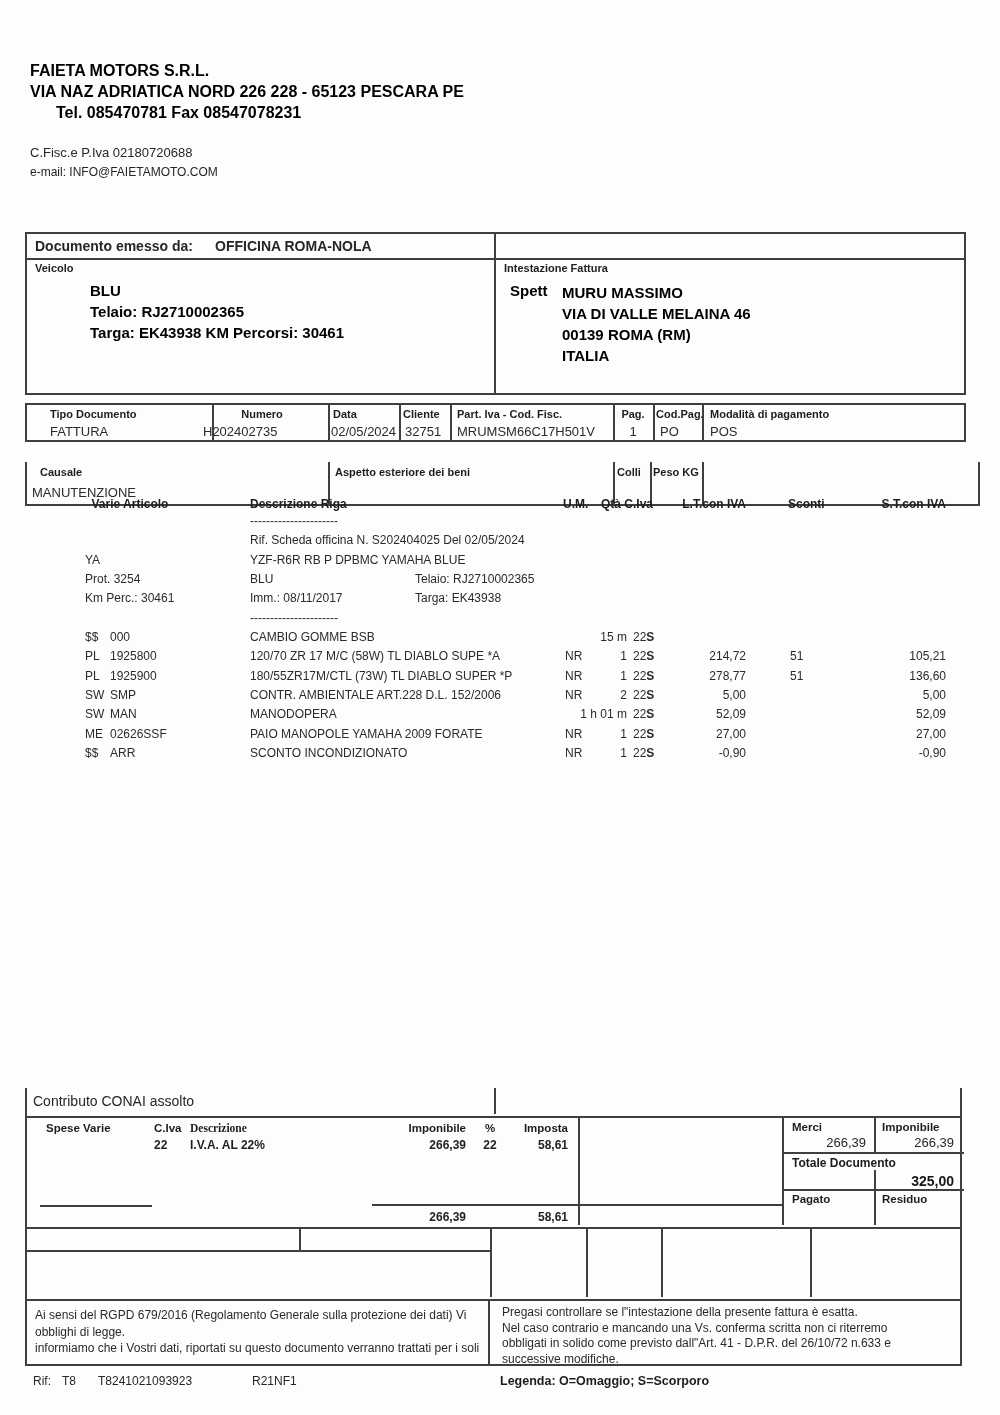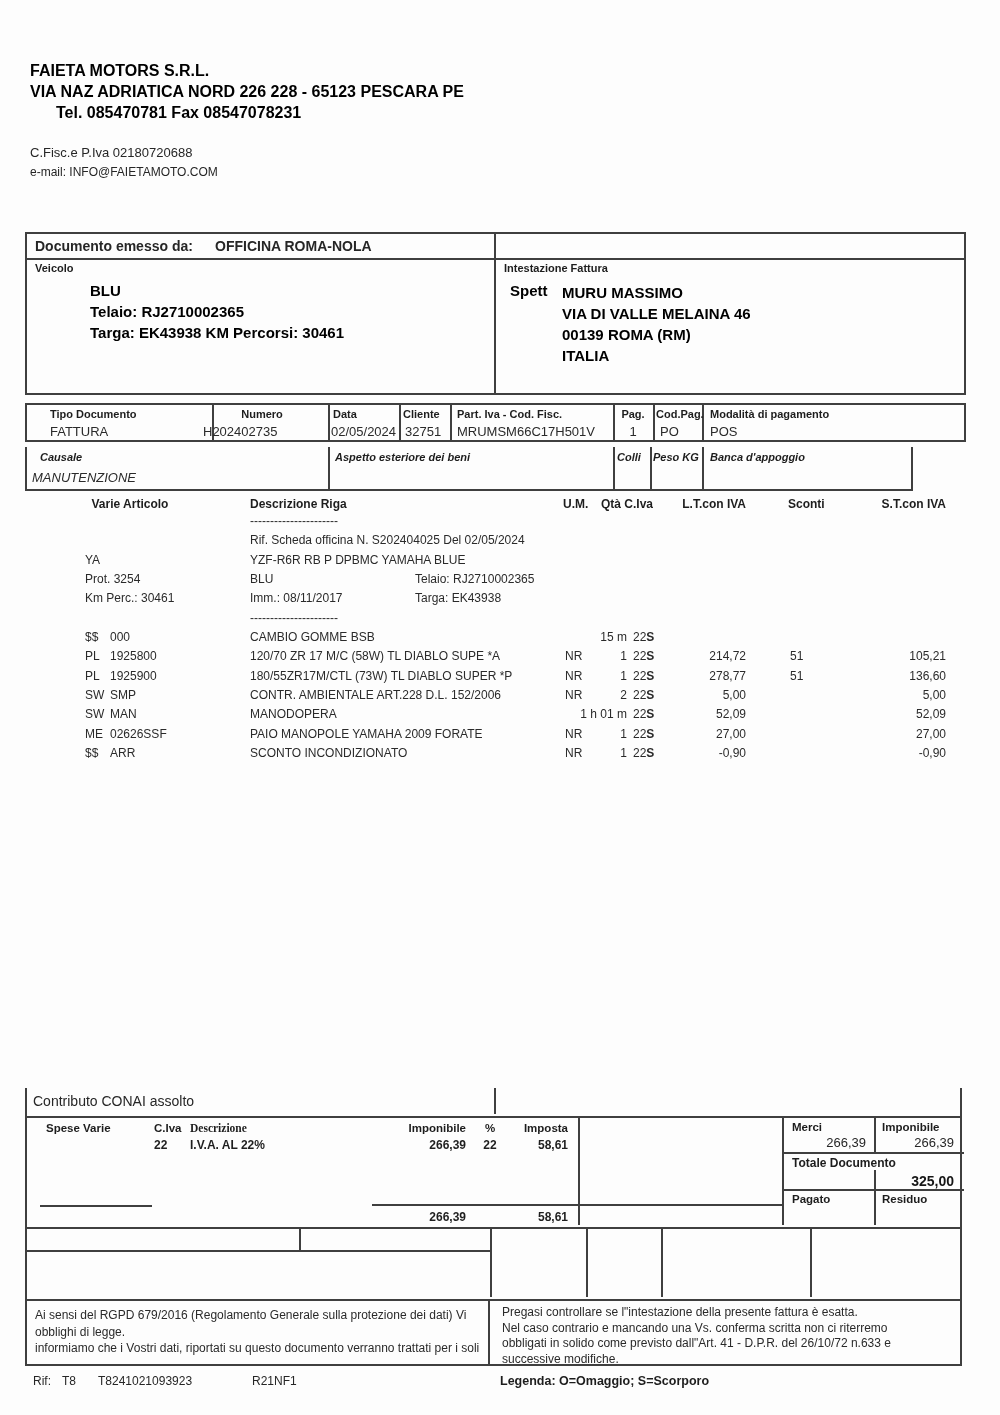--- a/index.html
+++ b/index.html
@@ -88,36 +88,33 @@
     <div class="cell" style="left:626px;width:49px;">
       <span class="lbl" style="left:3px;top:3px;">Cod.Pag.</span>
       <span class="val" style="left:7px;top:19px;">PO</span>
     </div>
     <div class="cell last" style="left:675px;width:262px;">
       <span class="lbl" style="left:8px;top:3px;">Modalità di pagamento</span>
       <span class="val" style="left:8px;top:19px;">POS</span>
     </div>
   </div>
 
-  <div class="b nt" style="left:25px;top:447px;width:888px;height:44px;font-style:italic;">
+  <div class="b nt" style="left:25px;top:462px;width:955px;height:44px;">
     <div class="cell" style="left:0;width:301px;">
       <span class="lbl" style="left:13px;top:4px;">Causale</span>
       <span class="val" style="left:5px;top:23px;">MANUTENZIONE</span>
     </div>
     <div class="cell" style="left:301px;width:285px;">
       <span class="lbl" style="left:7px;top:4px;">Aspetto esteriore dei beni</span>
     </div>
     <div class="cell" style="left:586px;width:37px;">
       <span class="lbl" style="left:4px;top:4px;">Colli</span>
     </div>
     <div class="cell" style="left:623px;width:52px;">
       <span class="lbl" style="left:3px;top:4px;">Peso KG</span>
-    </div>
-    <div class="cell last" style="left:675px;width:262px;">
-      <span class="lbl" style="left:8px;top:4px;">Banca d'appoggio</span>
     </div>
   </div>
 
   <div class="abs" style="left:0;top:497px;width:1000px;height:16px;">
     <span class="hdr" style="left:60px;width:140px;text-align:center;">Varie Articolo</span>
     <span class="hdr" style="left:250px;">Descrizione Riga</span>
     <span class="hdr" style="left:563px;">U.M.</span>
     <span class="hdr" style="left:601px;">Qtà C.Iva</span>
     <span class="hdr" style="left:656px;width:90px;text-align:right;">L.T.con IVA</span>
     <span class="hdr" style="left:788px;">Sconti</span>

